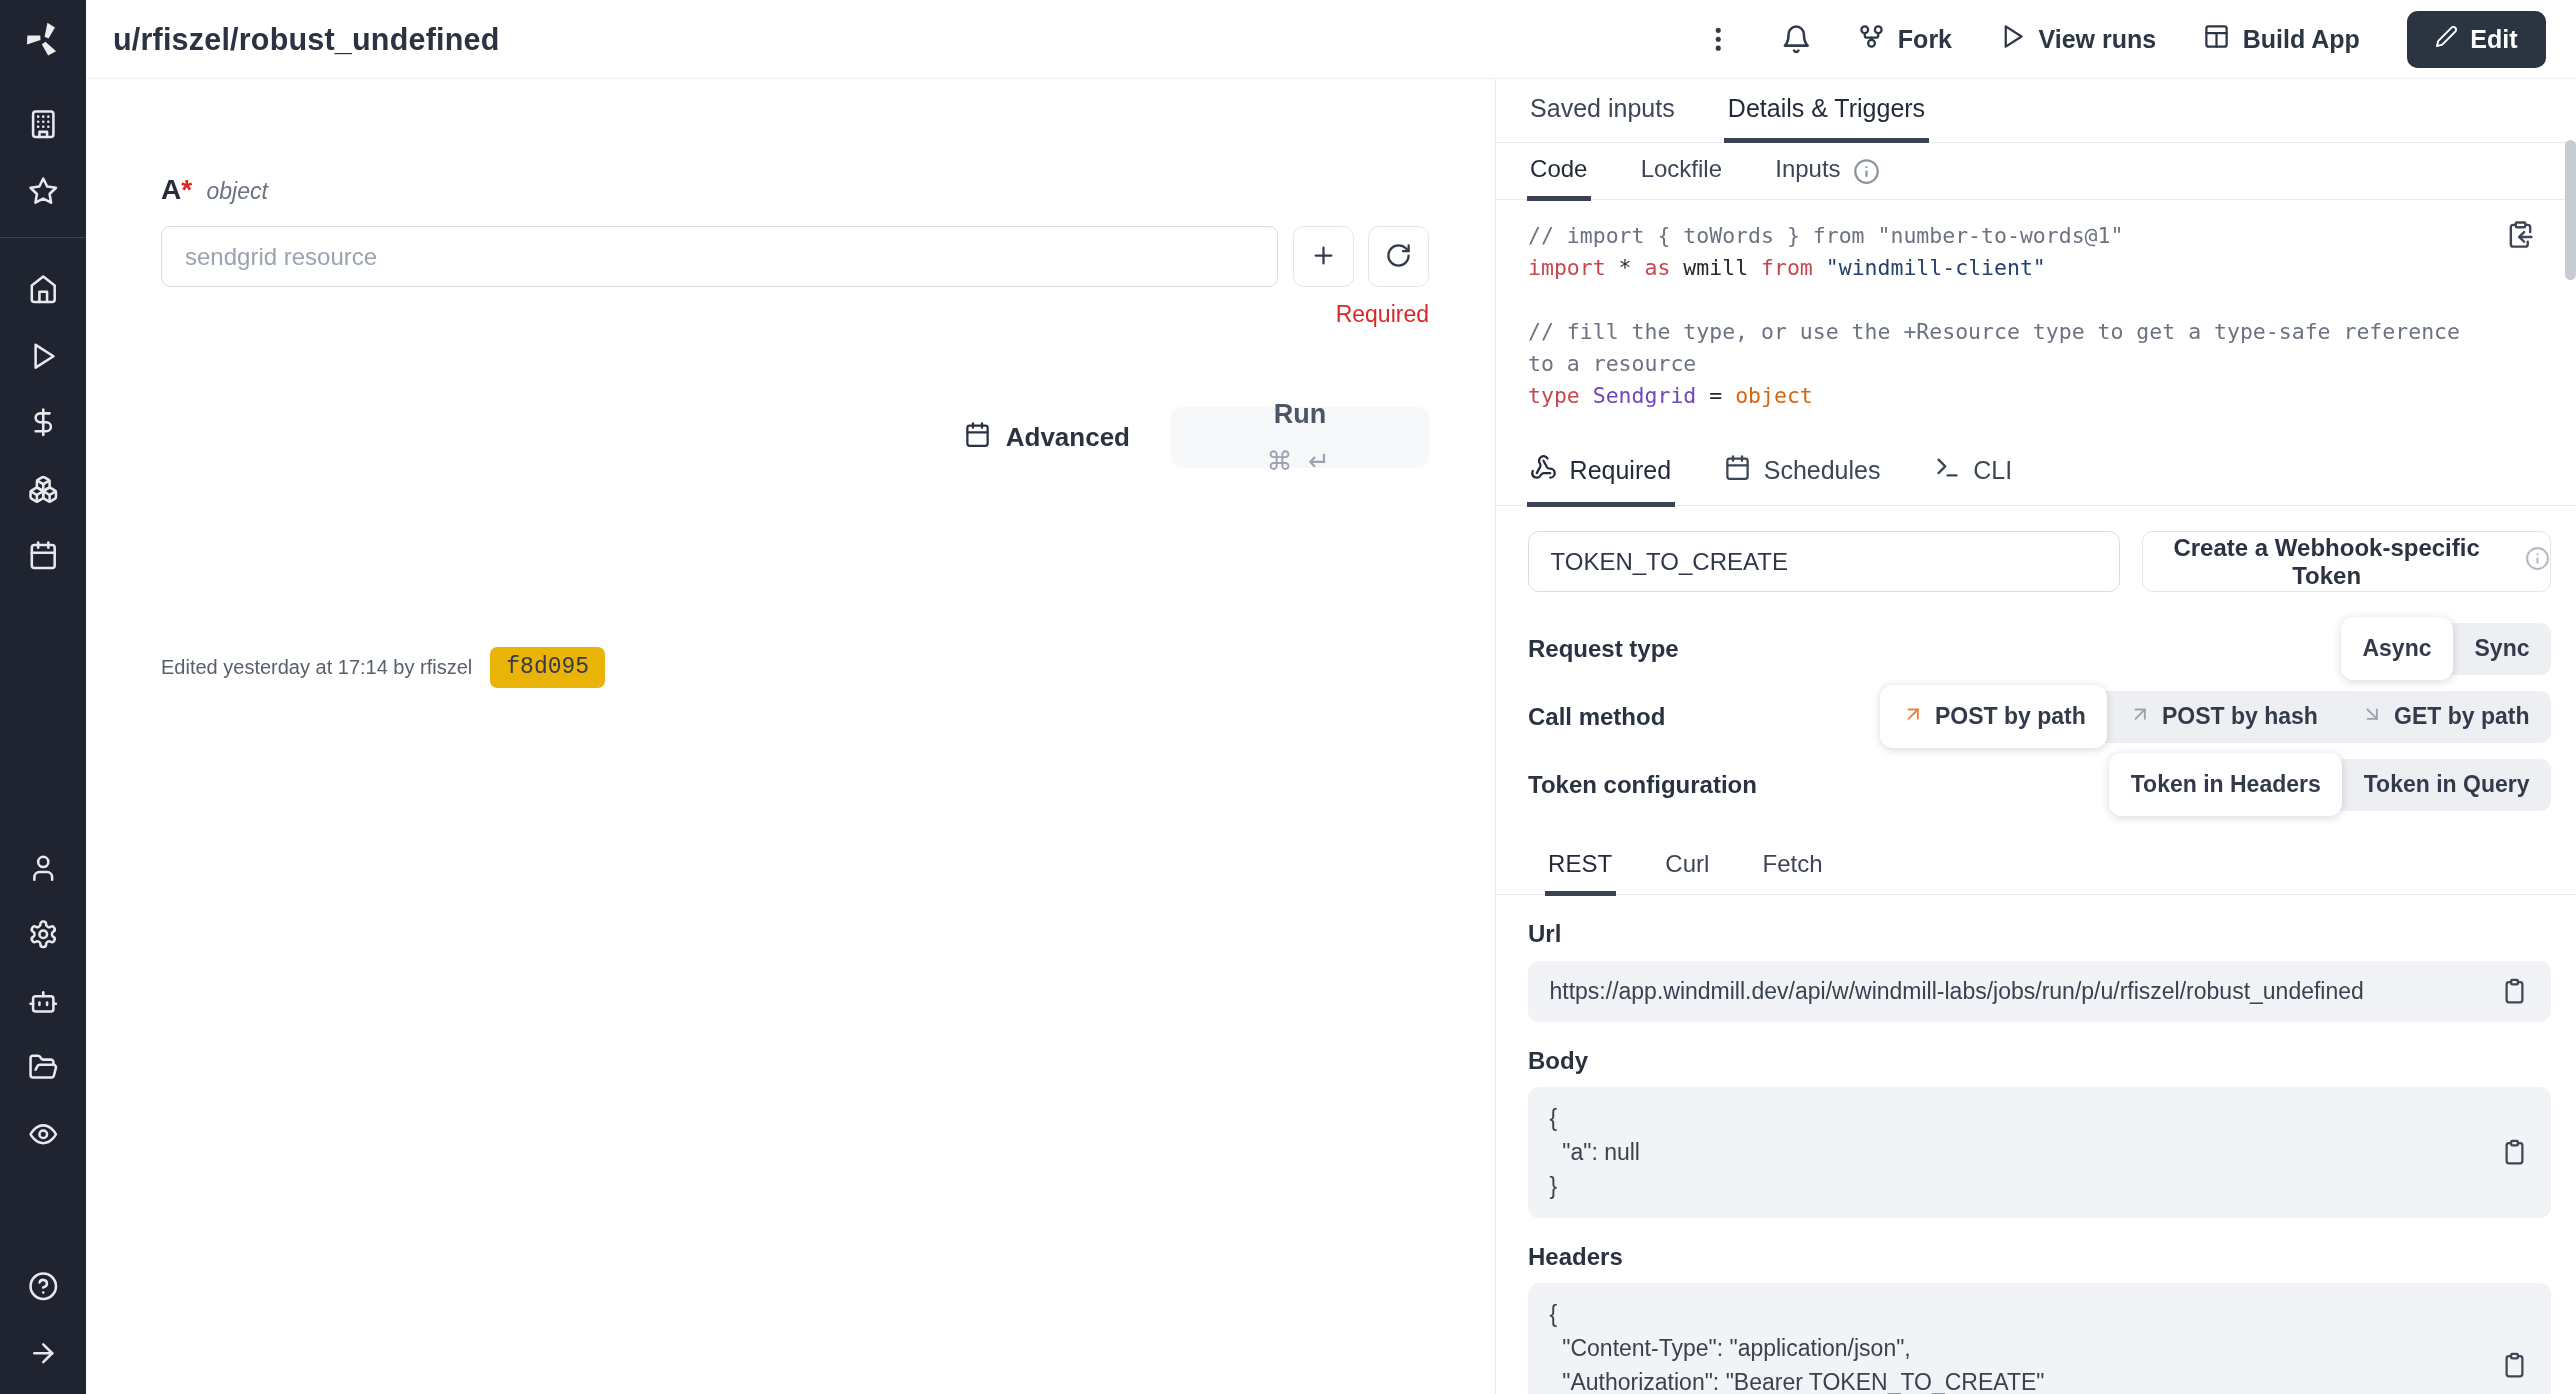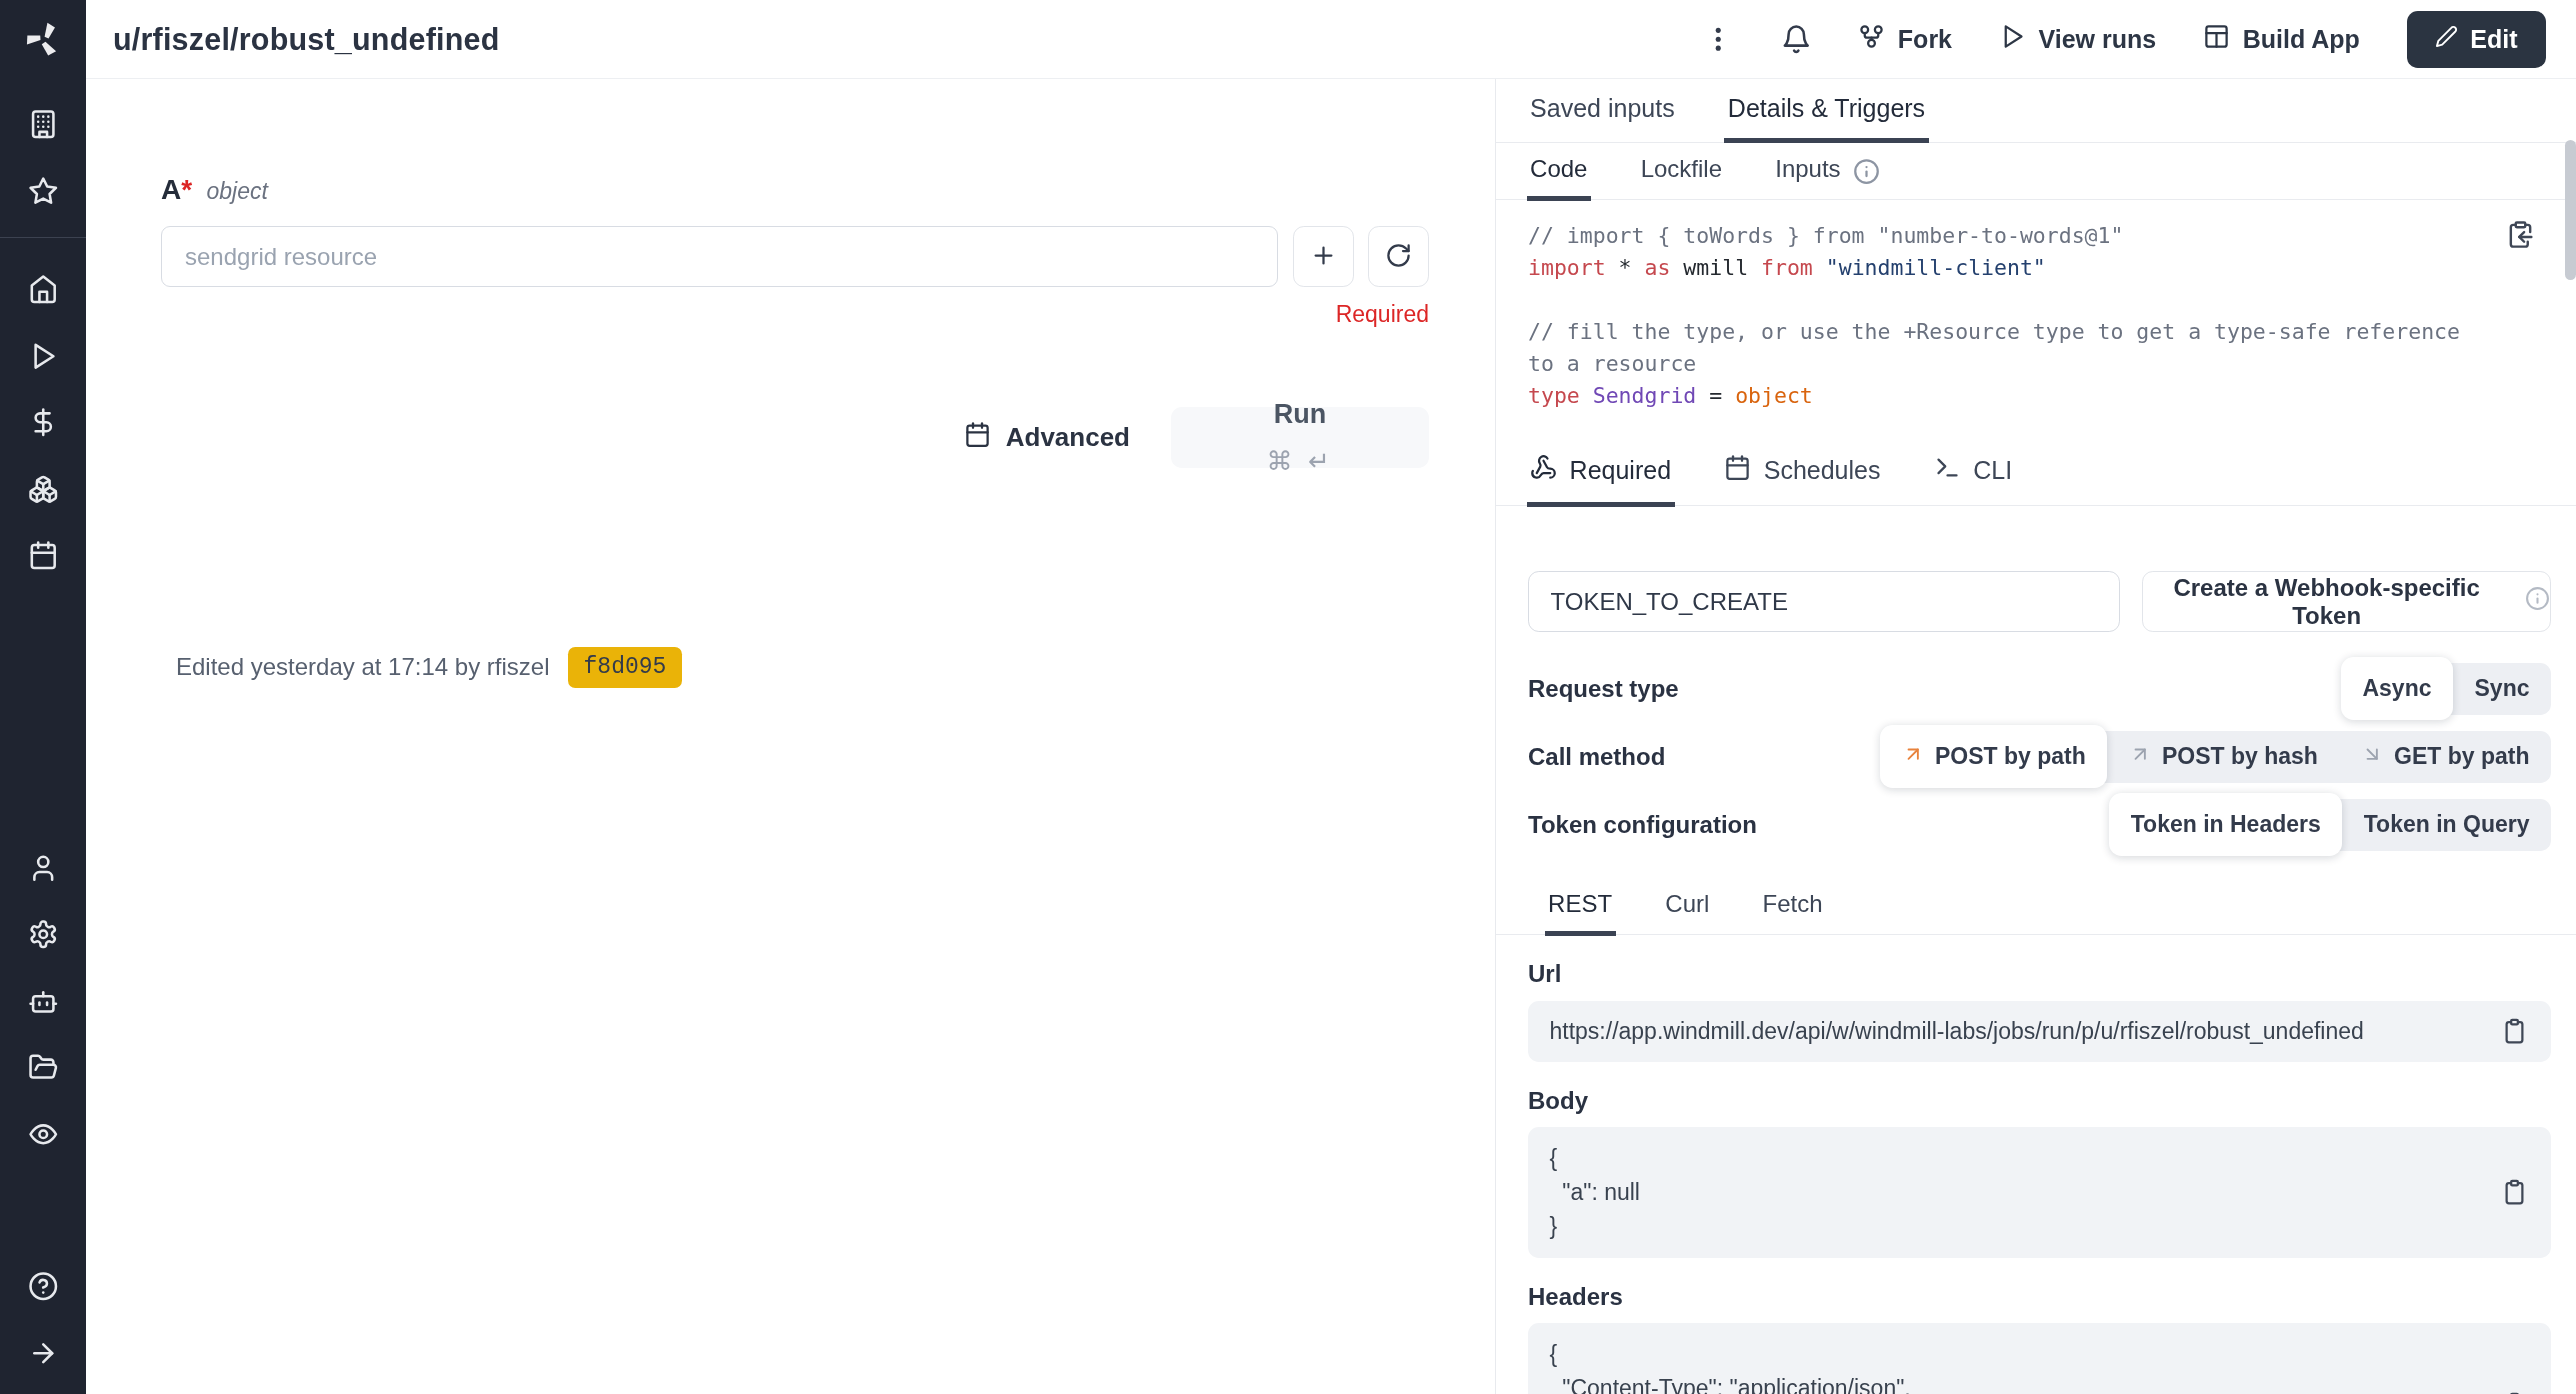--- a/index.html
+++ b/index.html
@@ -73,21 +73,21 @@
     font-family:inherit; font-size:26px; font-weight:600; color:#2b3342; }
   .advanced-btn svg { width:27px; height:27px; }
   .run-btn {
     width:258px; height:61px; background:#f7f8fa; border:none; border-radius:10.8px; cursor:pointer;
     display:flex; align-items:center; justify-content:center; gap:16px; font-family:inherit;flex-direction:column;
   }
   .run-label { font-size:27px; font-weight:700; color:#4b5563; }
   .run-shortcut { font-family:"DejaVu Sans",sans-serif; font-size:26px; color:#9ca3af; letter-spacing:3.6px; }
 
   .edited-row { display:flex; align-items:center; gap:18px; margin-top:179px; }
-  .edited-text { font-size:24px; color:#57606f;margin-left:15px; }
+  .edited-text { font-size:20px; color:#57606f; }
   .hash-badge { background:#eab308; border-radius:7.2px; padding:7.2px 16px; font-size:23px; color:#333b4b;font-family:Liberation Mono, monospace; }
 
   
   .panel { width:1081px; flex-shrink:0; border-left:1.8px solid #e8eaee; background:#fff;
            display:flex; flex-direction:column; position:relative; overflow:hidden; }
   .tabs { display:flex; align-items:stretch; border-bottom:1.8px solid #e9ebef; }
   .tab {
     display:flex; align-items:center; gap:12.5px; margin:0 23px; padding:15.2px 3.6px;
     border-bottom:5.4px solid transparent; margin-bottom:-1.8px;
     font-size:25px; color:#3d4656; background:none; border-top:none; border-left:none; border-right:none;
@@ -105,21 +105,21 @@
   .tok-comment { color:#6b7280; }
   .tok-keyword { color:#c5484e; }
   .tok-string  { color:#24406e; }
   .tok-type    { color:#7048b5; }
   .tok-builtin { color:#d9640e; }
   .tok-plain   { color:#24292f; }
   .code-copy { position:absolute; top:20px; right:41px; width:29px; height:29px; color:#3f4756; cursor:pointer; background:none; border:none; }
   .code-copy svg { width:100%; height:100%; }
 
   .webhook-body { padding:25px 25px 0 32px; }
-  .token-row { display:flex; gap:21.5px; align-items:center;margin-top:40px; }
+  .token-row { display:flex; gap:21.5px; align-items:center; }
   .token-input {
     width:592px; height:61px; border:1.8px solid #d8dce3; border-radius:10.8px; padding:0 21.5px;
     font-family:inherit; font-size:24px; color:#2f3848; outline:none;
   }
   .create-token-btn {
     flex:1; height:61px; background:#fff; border:1.8px solid #e2e5ea; border-radius:10.8px; cursor:pointer;
     display:flex; align-items:center; justify-content:center; gap:14.3px;
     font-family:inherit; font-size:24px; font-weight:700; color:#2b3342;
   }
   .create-token-btn svg { width:25px; height:25px; color:#b4bac4; }

